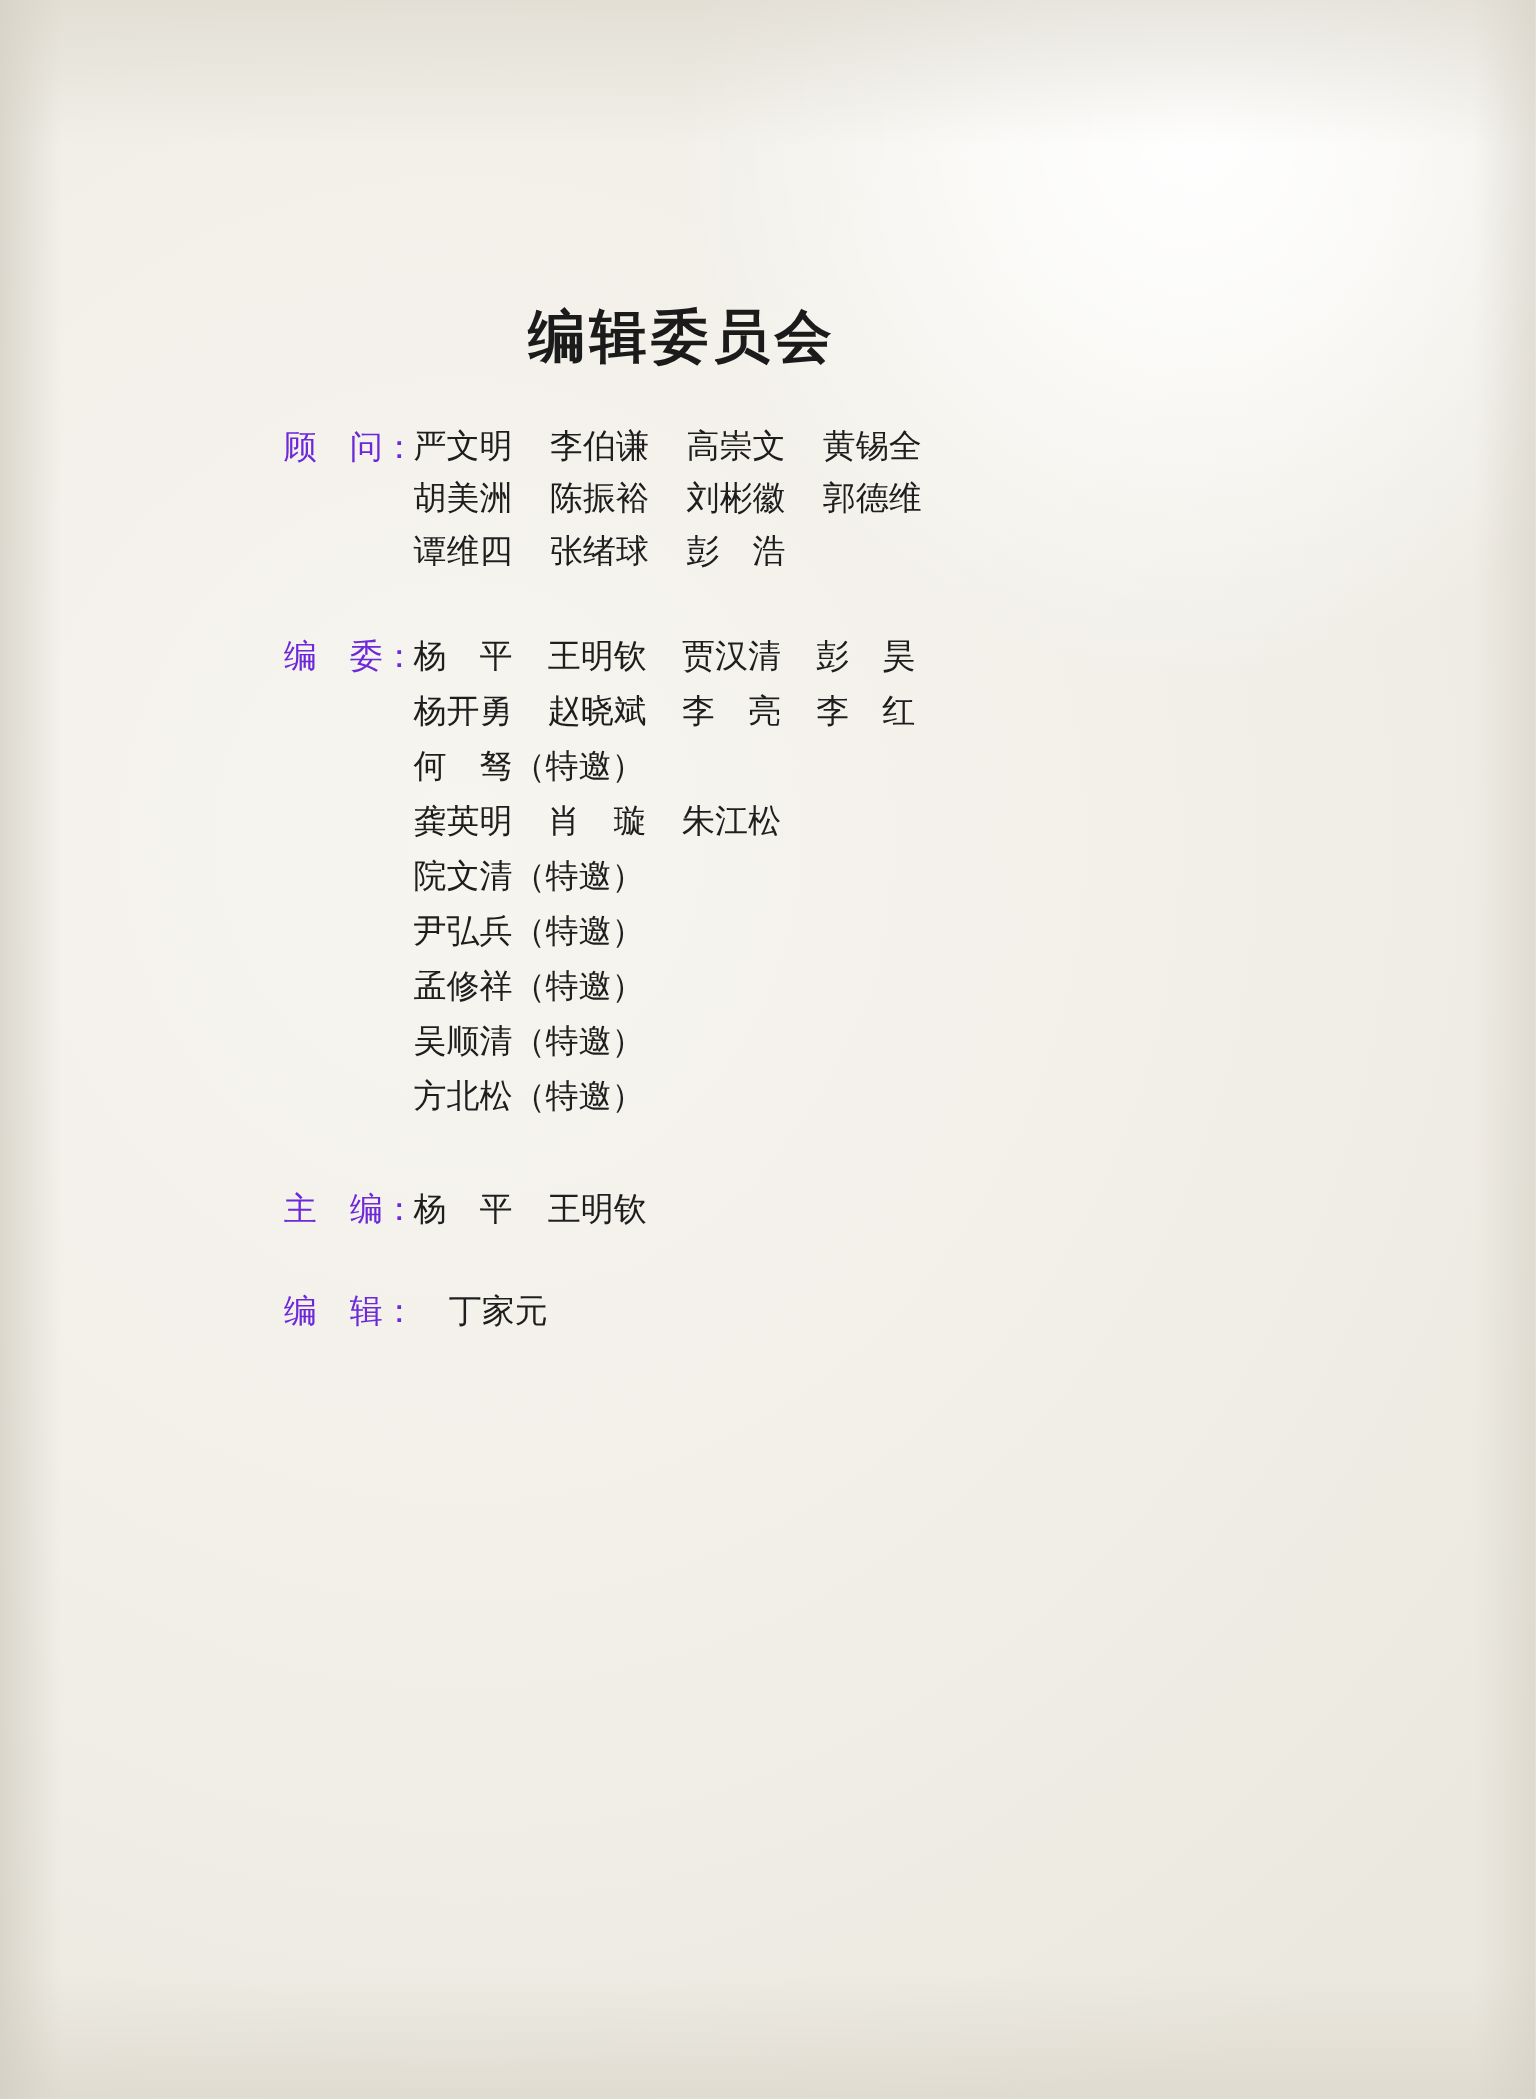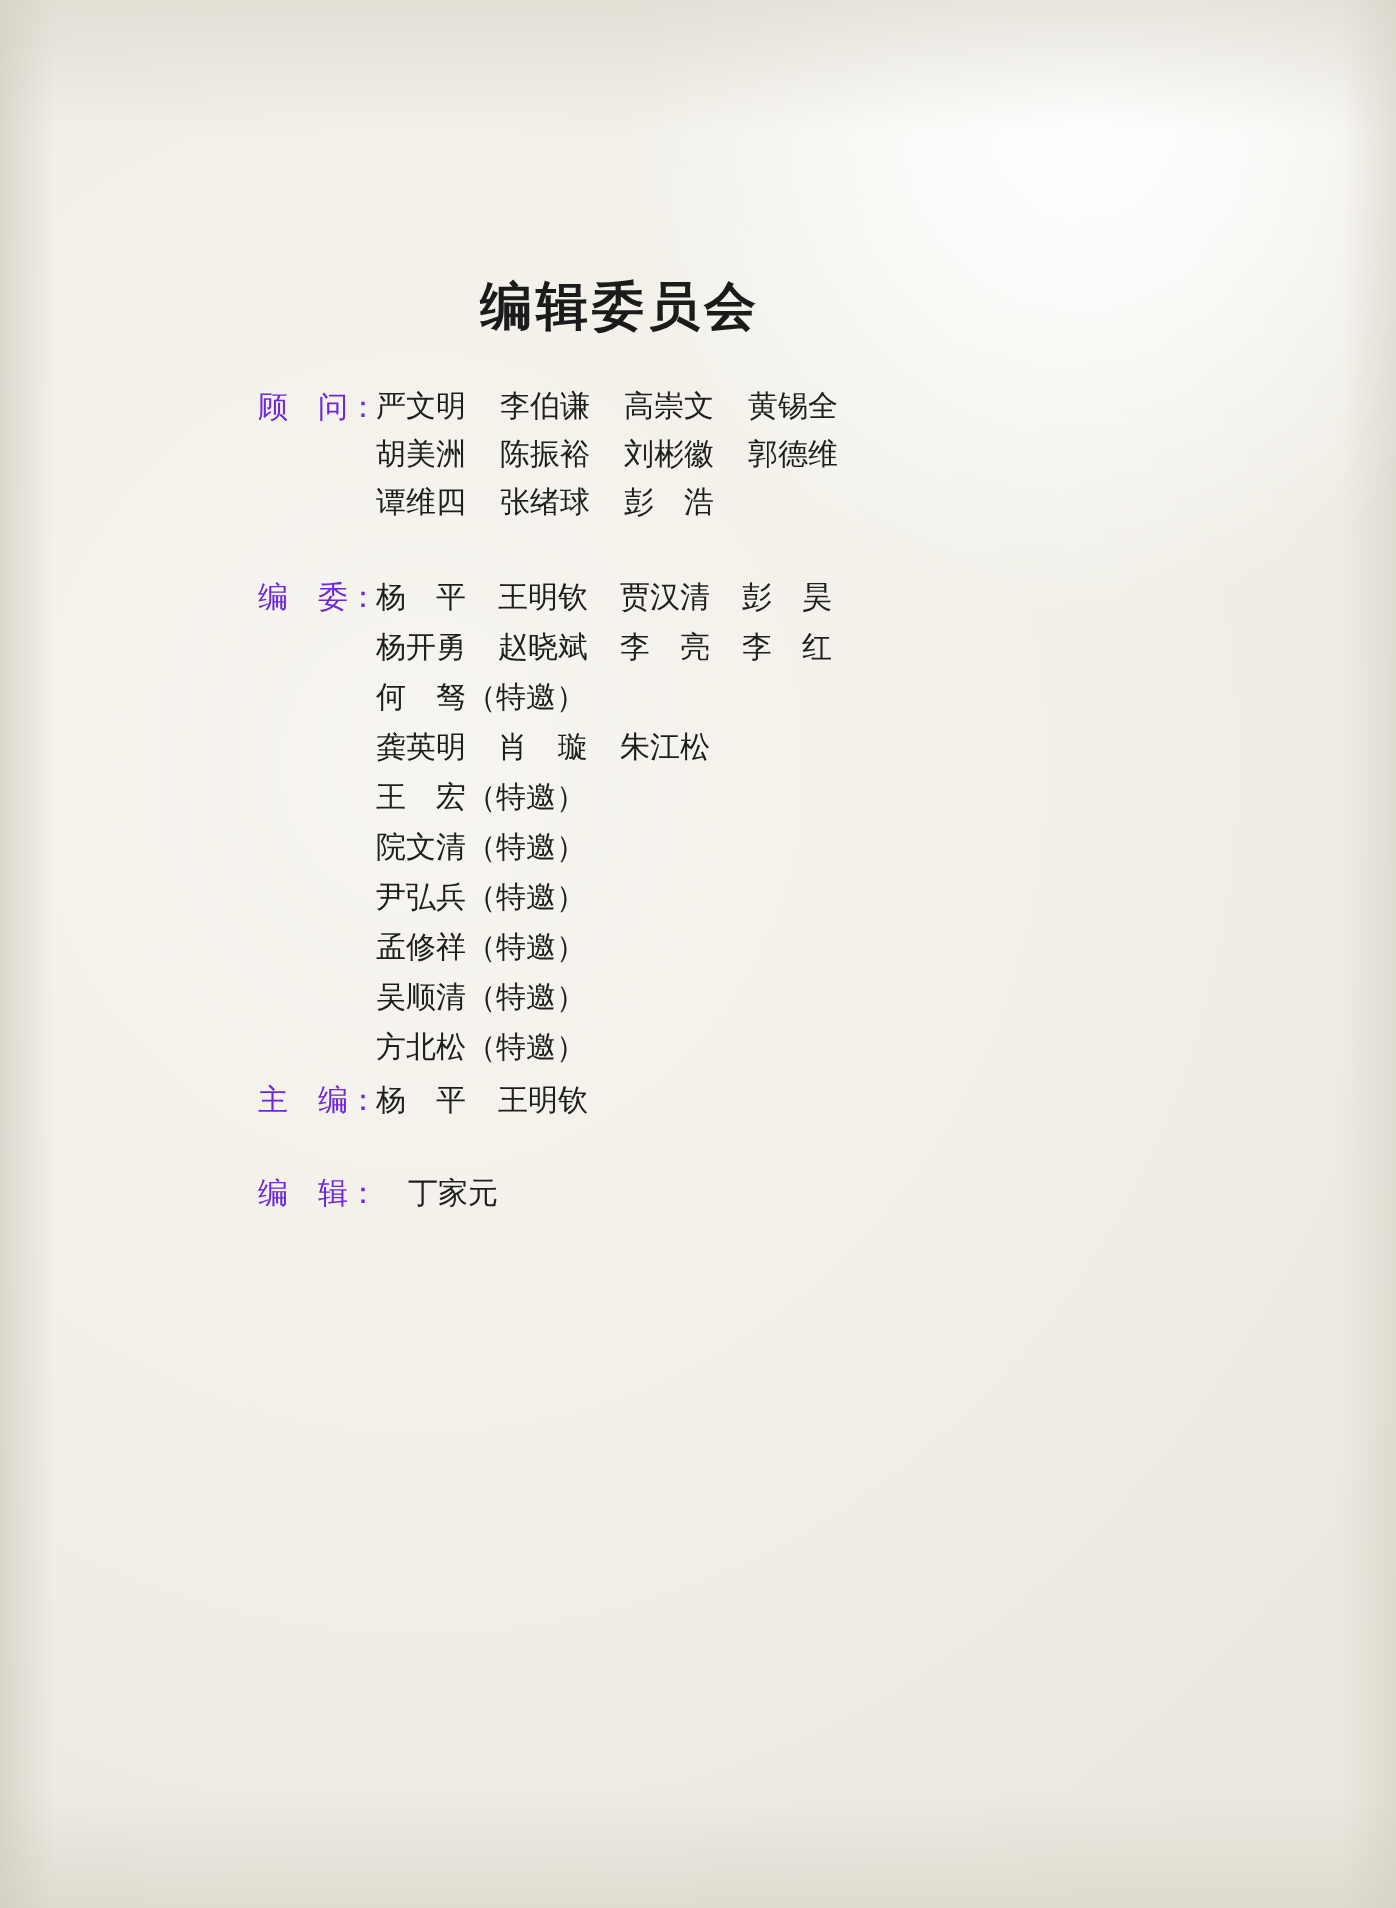--- a/index.html
+++ b/index.html
@@ -154,23 +154,20 @@
       </div>
       <div class="row">
         <span class="name wide">何　驽（特邀）</span>
       </div>
       <div class="row">
         <span class="name">龚英明</span>
         <span class="name">肖　璇</span>
         <span class="name">朱江松</span>
       </div>
       <div class="row">
-        <span class="name wide">王　宏（特邀）</span>
-      </div>
-      <div class="row">
         <span class="name wide">院文清（特邀）</span>
       </div>
       <div class="row">
         <span class="name wide">尹弘兵（特邀）</span>
       </div>
       <div class="row">
         <span class="name wide">孟修祥（特邀）</span>
       </div>
       <div class="row">
         <span class="name wide">吴顺清（特邀）</span>

